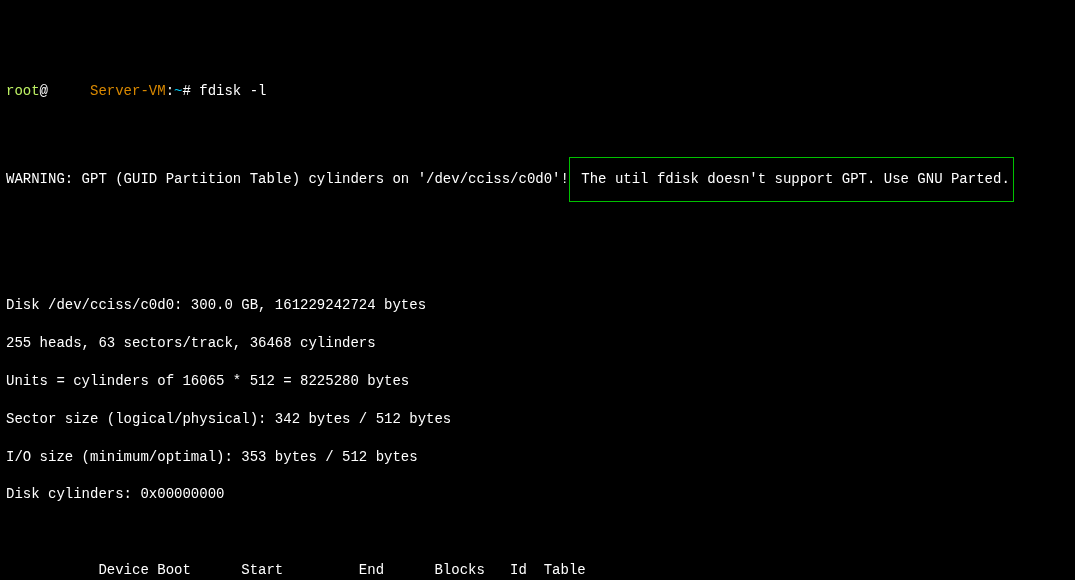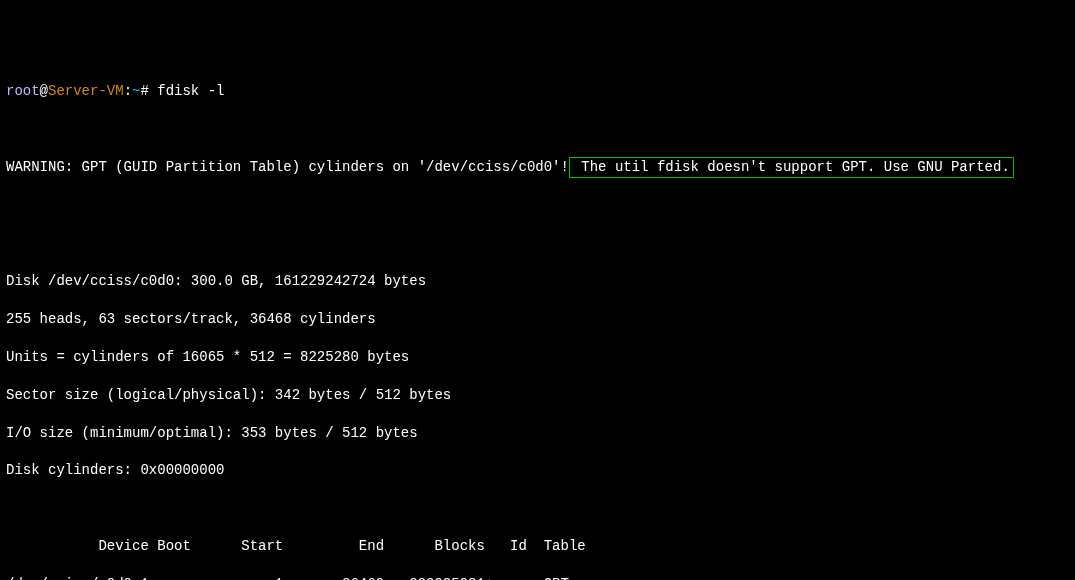--- a/index.html
+++ b/index.html
@@ -12,27 +12,27 @@
       color: #fff;
       font-family: 'Consolas', 'Courier New', monospace;
       font-size: 14px;
       line-height: 1.35;
       width: 1075px;
       height: 580px;
       padding: 6px;
       white-space: pre;
       overflow: hidden;
     }
-    .red { color: #c4b5fd; }
-    .orange { color: #d88800; }
+    .red { color: #bef264; }
+    .orange { color: #d88800; margin-left: 42px; }
     .cyan { color: #00d0ff; }
     .white { color: #fff; }
     .green-box {
       border: 1px solid #00c000;
-      padding: 0 3px;
+      padding: 12px 3px;
       display: inline-block;
     }
     .line { display: block; }
   </style>
 </head>
 <body>
 
 
 
 <span class="line"><span class="red">root</span><span class="white">@</span><span class="orange">Server-VM</span><span class="white">:</span><span class="cyan">~</span><span class="white"># </span><span class="white">fdisk -l</span></span>

